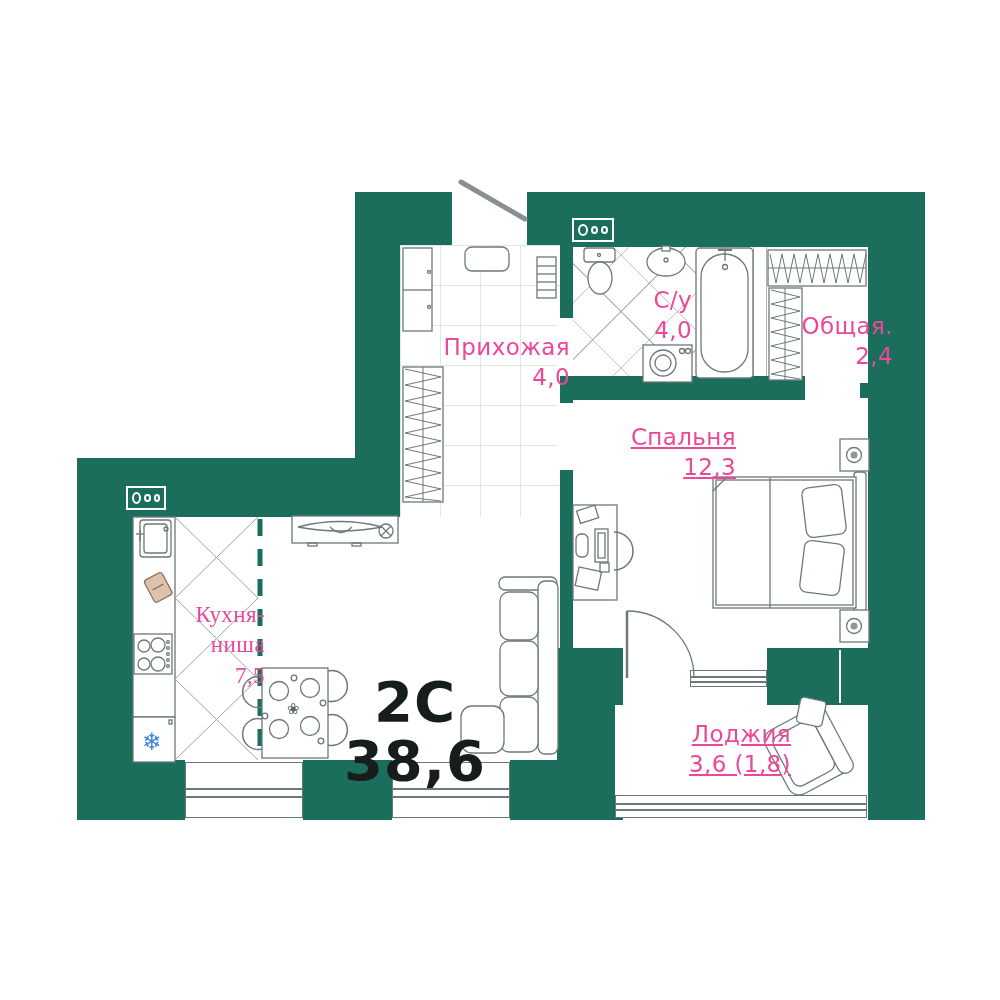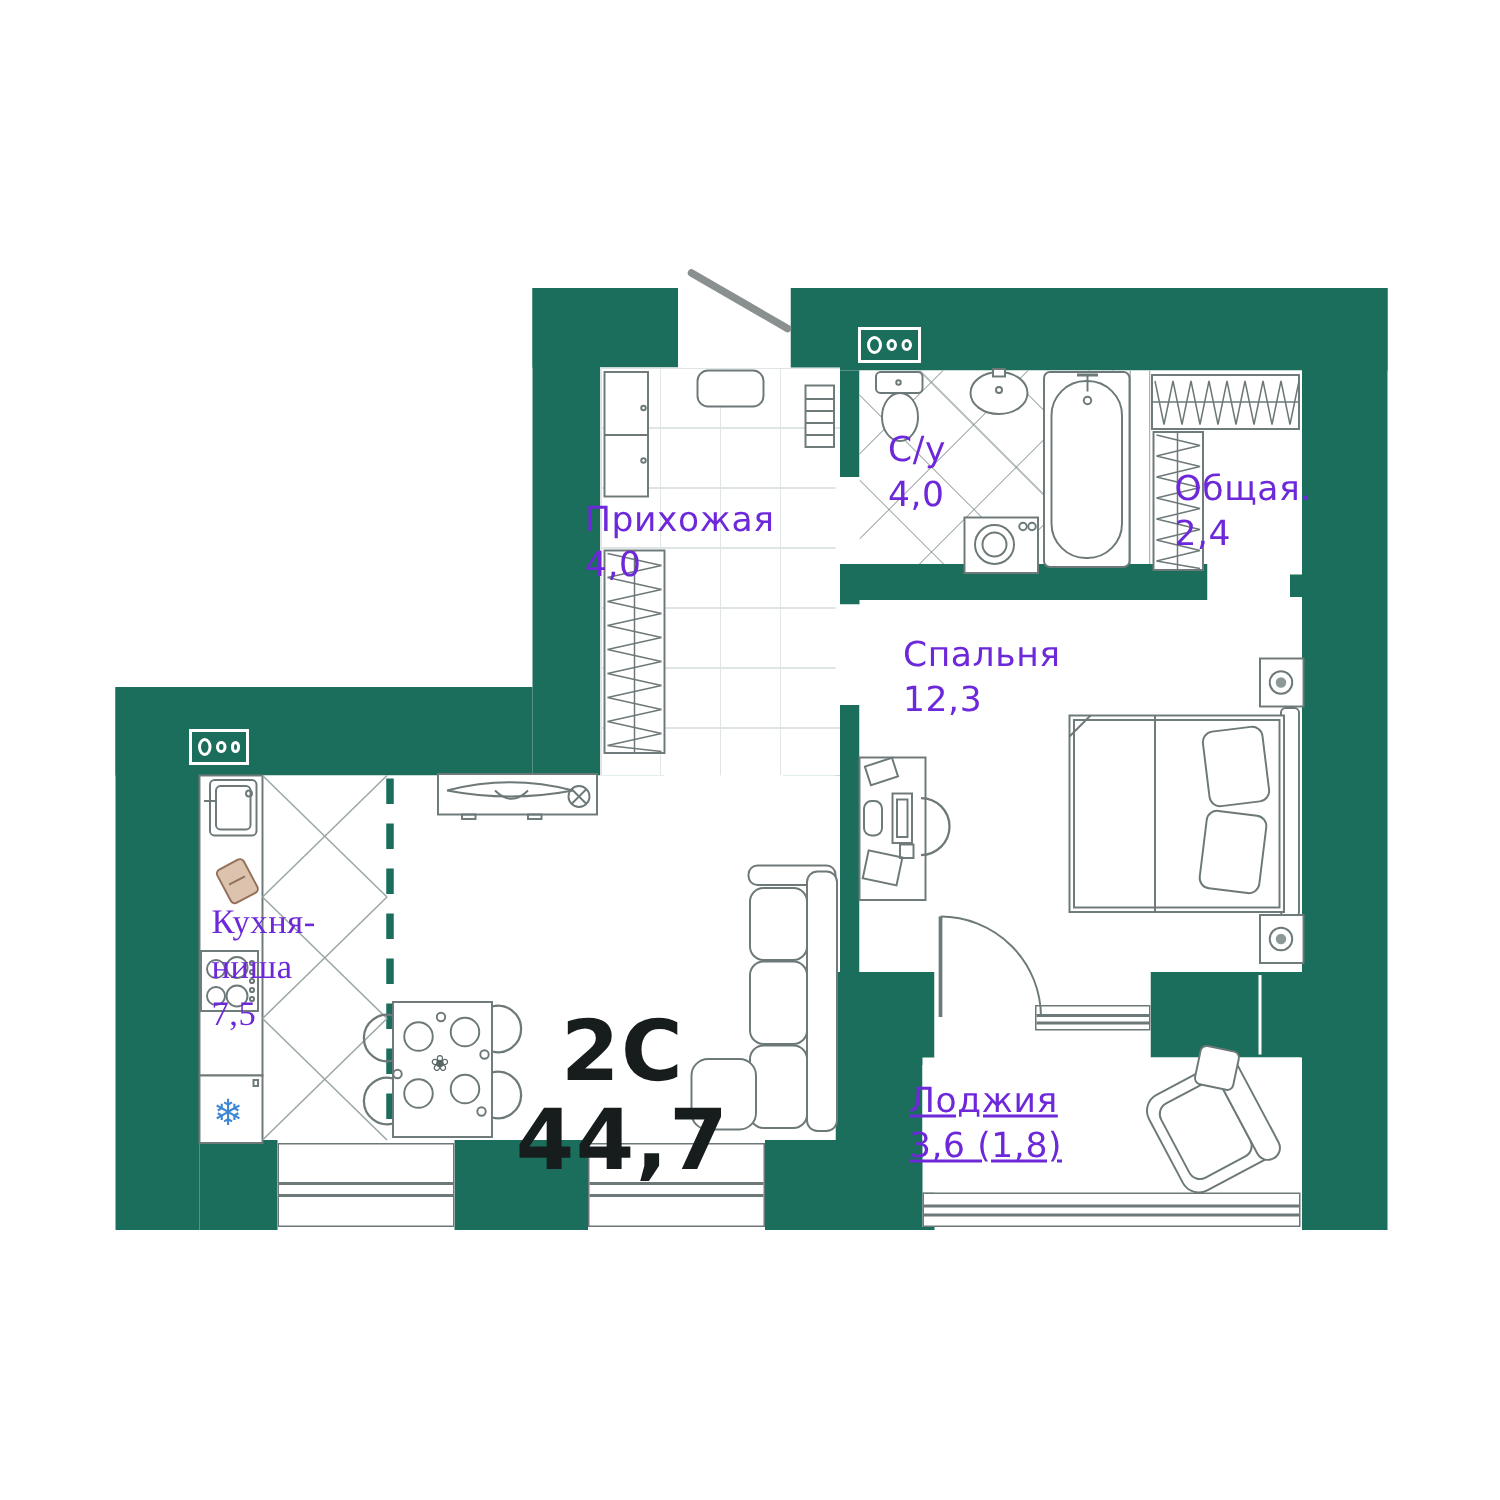--- a/index.html
+++ b/index.html
@@ -12,21 +12,21 @@
   .partition{position:absolute;background:#ffffff;border-left:1.5px solid #aab4b4;border-right:1.5px solid #aab4b4;box-sizing:border-box;}
   .floor-hall{background-image:
       repeating-linear-gradient(to right,#dfe4e4 0 1px,transparent 1px 40px),
       repeating-linear-gradient(to bottom,#dfe4e4 0 1px,transparent 1px 40px);}
   .floor-bath{background-image:
       repeating-linear-gradient(45deg,transparent 0 39px,rgba(130,145,145,.55) 39px 40px),
       repeating-linear-gradient(135deg,transparent 0 39px,rgba(130,145,145,.55) 39px 40px);}
   .win{position:absolute;background:#fff;border:1.5px solid #6d7878;box-sizing:border-box;}
   .win .rail{position:absolute;left:0;right:0;height:1.5px;background:#6d7878;}
   .svglayer{position:absolute;left:0;top:0;pointer-events:none;}
-  .label{position:absolute;text-align:left;line-height:1.32;letter-spacing:.4px;color:#6d28d9;}
+  .label{position:absolute;text-align:right;line-height:1.32;letter-spacing:.4px;color:#ec4899;}
   .label .nm,.label .ar{display:block;font-size:23px;}
   .label-unit{position:absolute;text-align:center;color:#161d1c;font-weight:bold;line-height:1.06;}
   .label-unit .t{display:block;font-size:56px;letter-spacing:1px;}
   .label-unit .a{display:block;font-size:56px;letter-spacing:1px;}
   .logo{position:absolute;border:2px solid #fff;display:flex;align-items:center;gap:3px;
         padding:0 4px;box-sizing:border-box;background:transparent;}
   .logo .c-big{width:12px;height:12px;border:2px solid #fff;border-radius:50%;box-sizing:border-box;}
   .logo .c-small{width:8px;height:8px;border:2px solid #fff;border-radius:50%;box-sizing:border-box;}
 </style>
 </head>
@@ -279,34 +279,34 @@
     <span class="ar">4,0</span>
   </div>
   <div class="label" style="left:592px;top:285px;width:100px;">
     <span class="nm">С/у</span>
     <span class="ar">4,0</span>
   </div>
   <div class="label" style="left:783px;top:311px;width:110px;">
     <span class="nm">Общая.</span>
     <span class="ar">2,4</span>
   </div>
-  <div class="label" style="left:602px;top:422px;width:155px;">
+  <div class="label" style="left:581px;top:422px;width:155px;text-decoration:underline;">
     <span class="nm">Спальня</span>
     <span class="ar">12,3</span>
   </div>
   <div class="label" style="left:272px;top:573px;width:202px;">
   </div>
   <div class="label" style="left:141px;top:600px;width:124px;font-family:Liberation Serif, serif;">
     <span class="nm">Кухня-</span>
     <span class="nm">ниша</span>
     <span class="ar">7,5</span>
   </div>
   <div class="label" style="left:606px;top:719px;width:185px;text-decoration:underline;">
     <span class="nm">Лоджия</span>
     <span class="ar">3,6 (1,8)</span>
   </div>
 
   <div class="label-unit" style="left:325px;top:636px;width:180px;margin-top:36px;">
     <span class="t">2С</span>
-    <span class="a">44,7</span>
+    <span class="a">38,6</span>
   </div>
 
 </div>
 
 </body></html>

